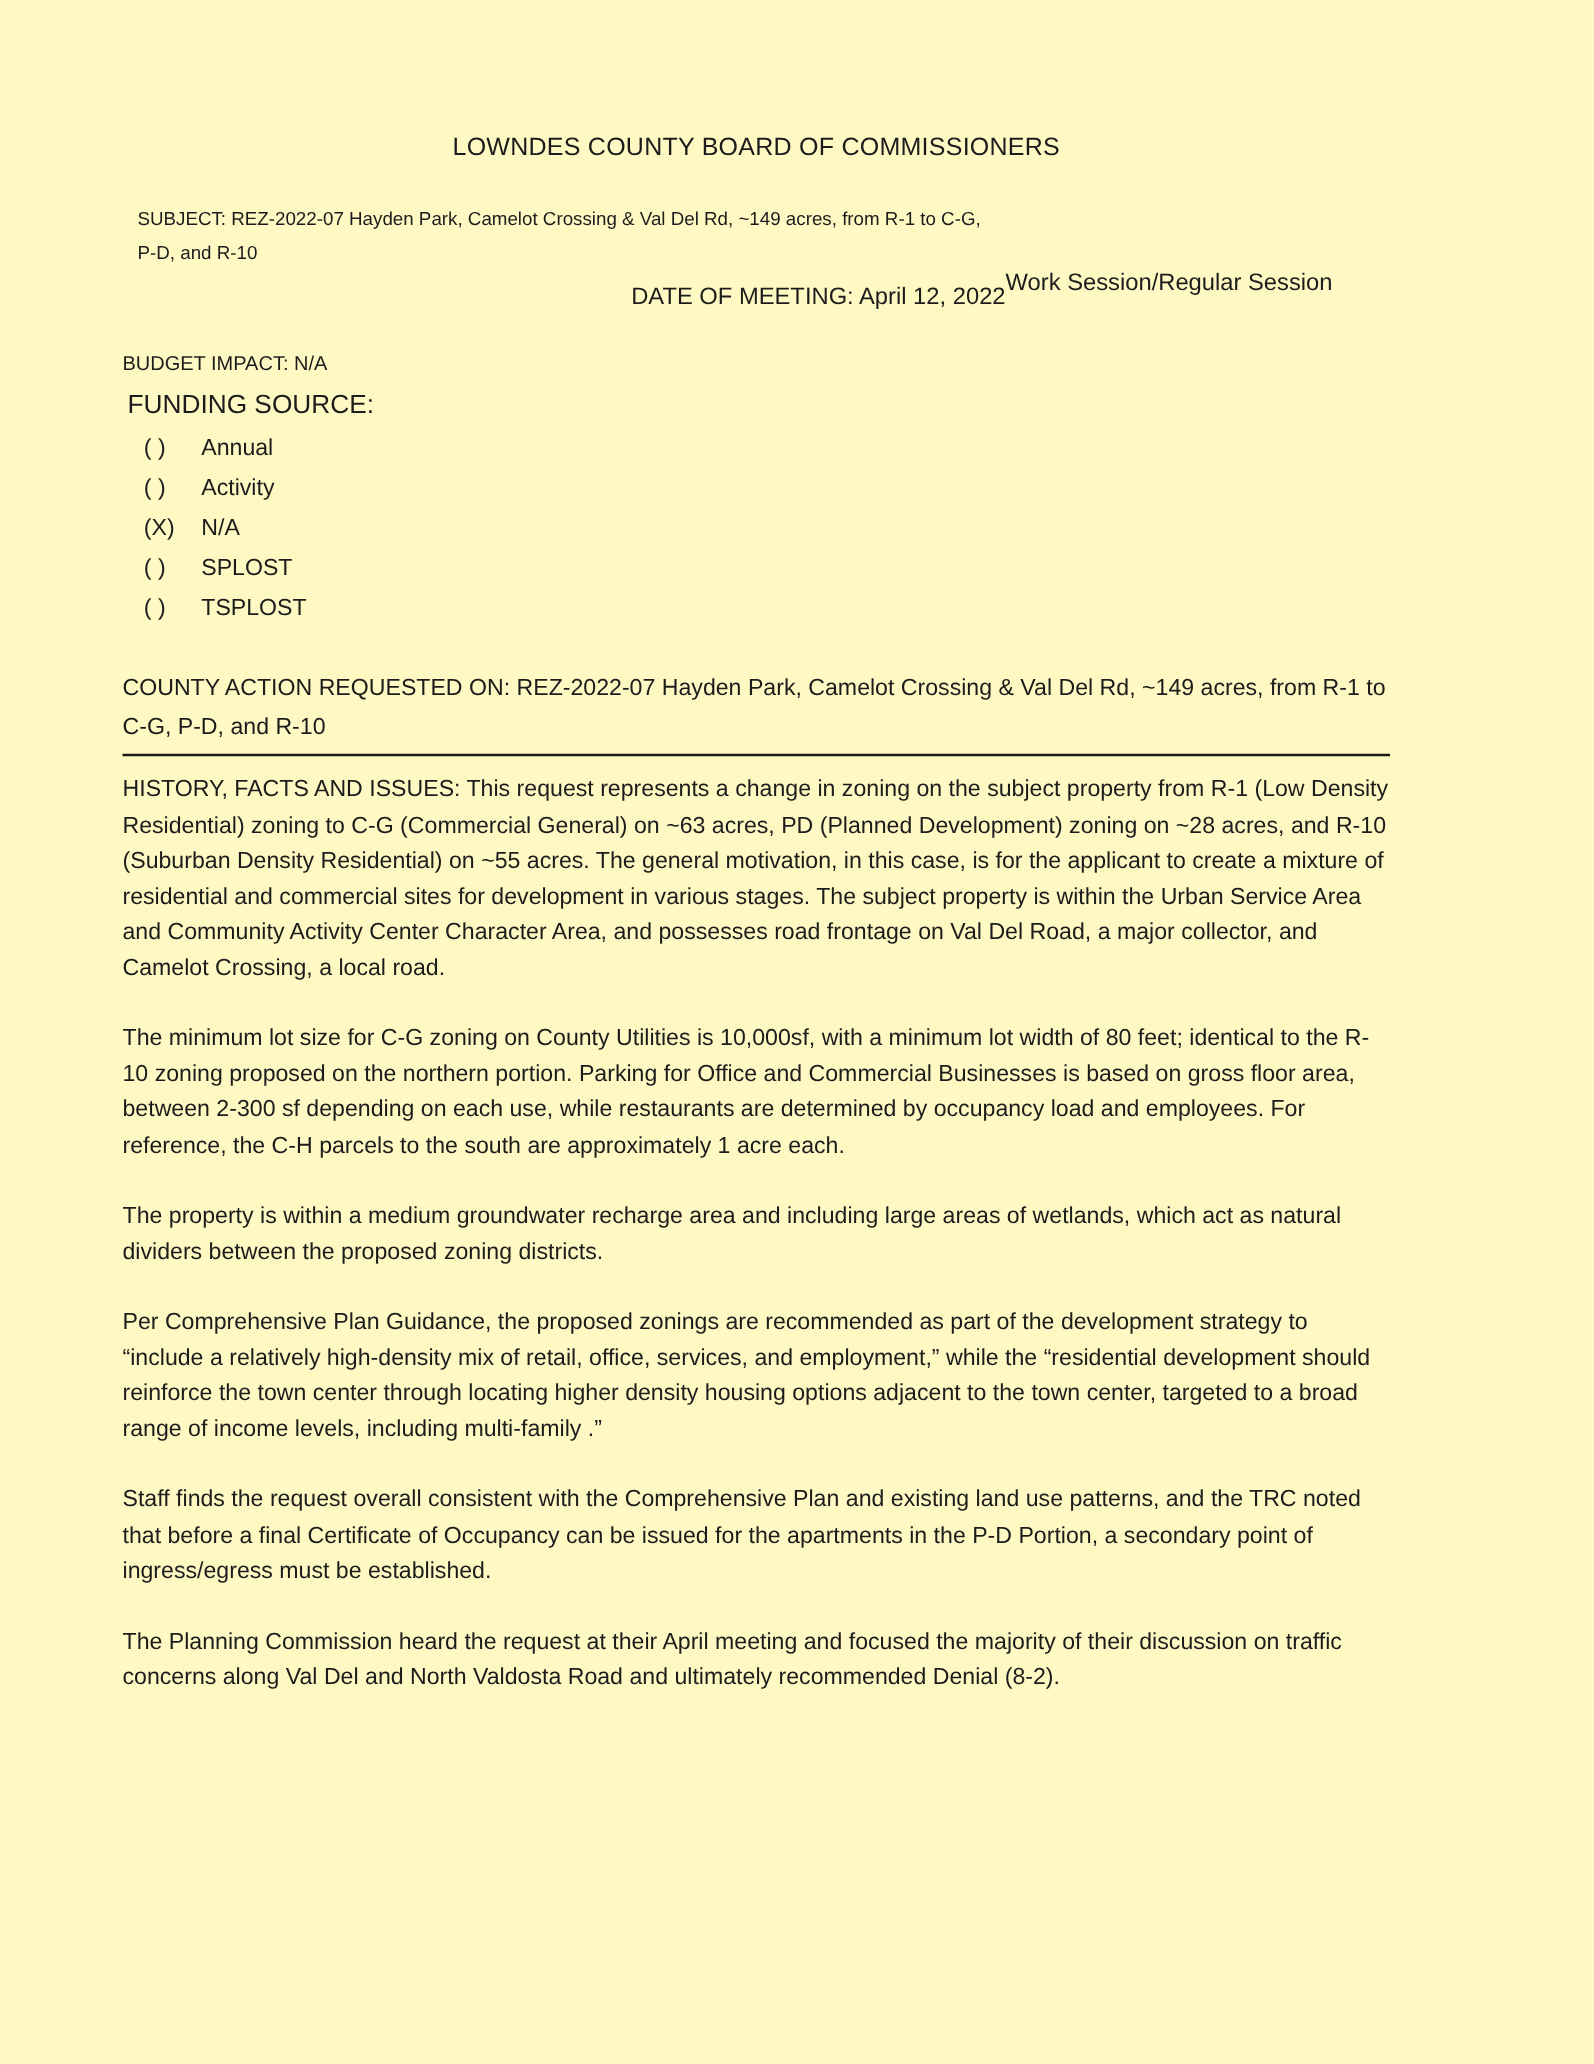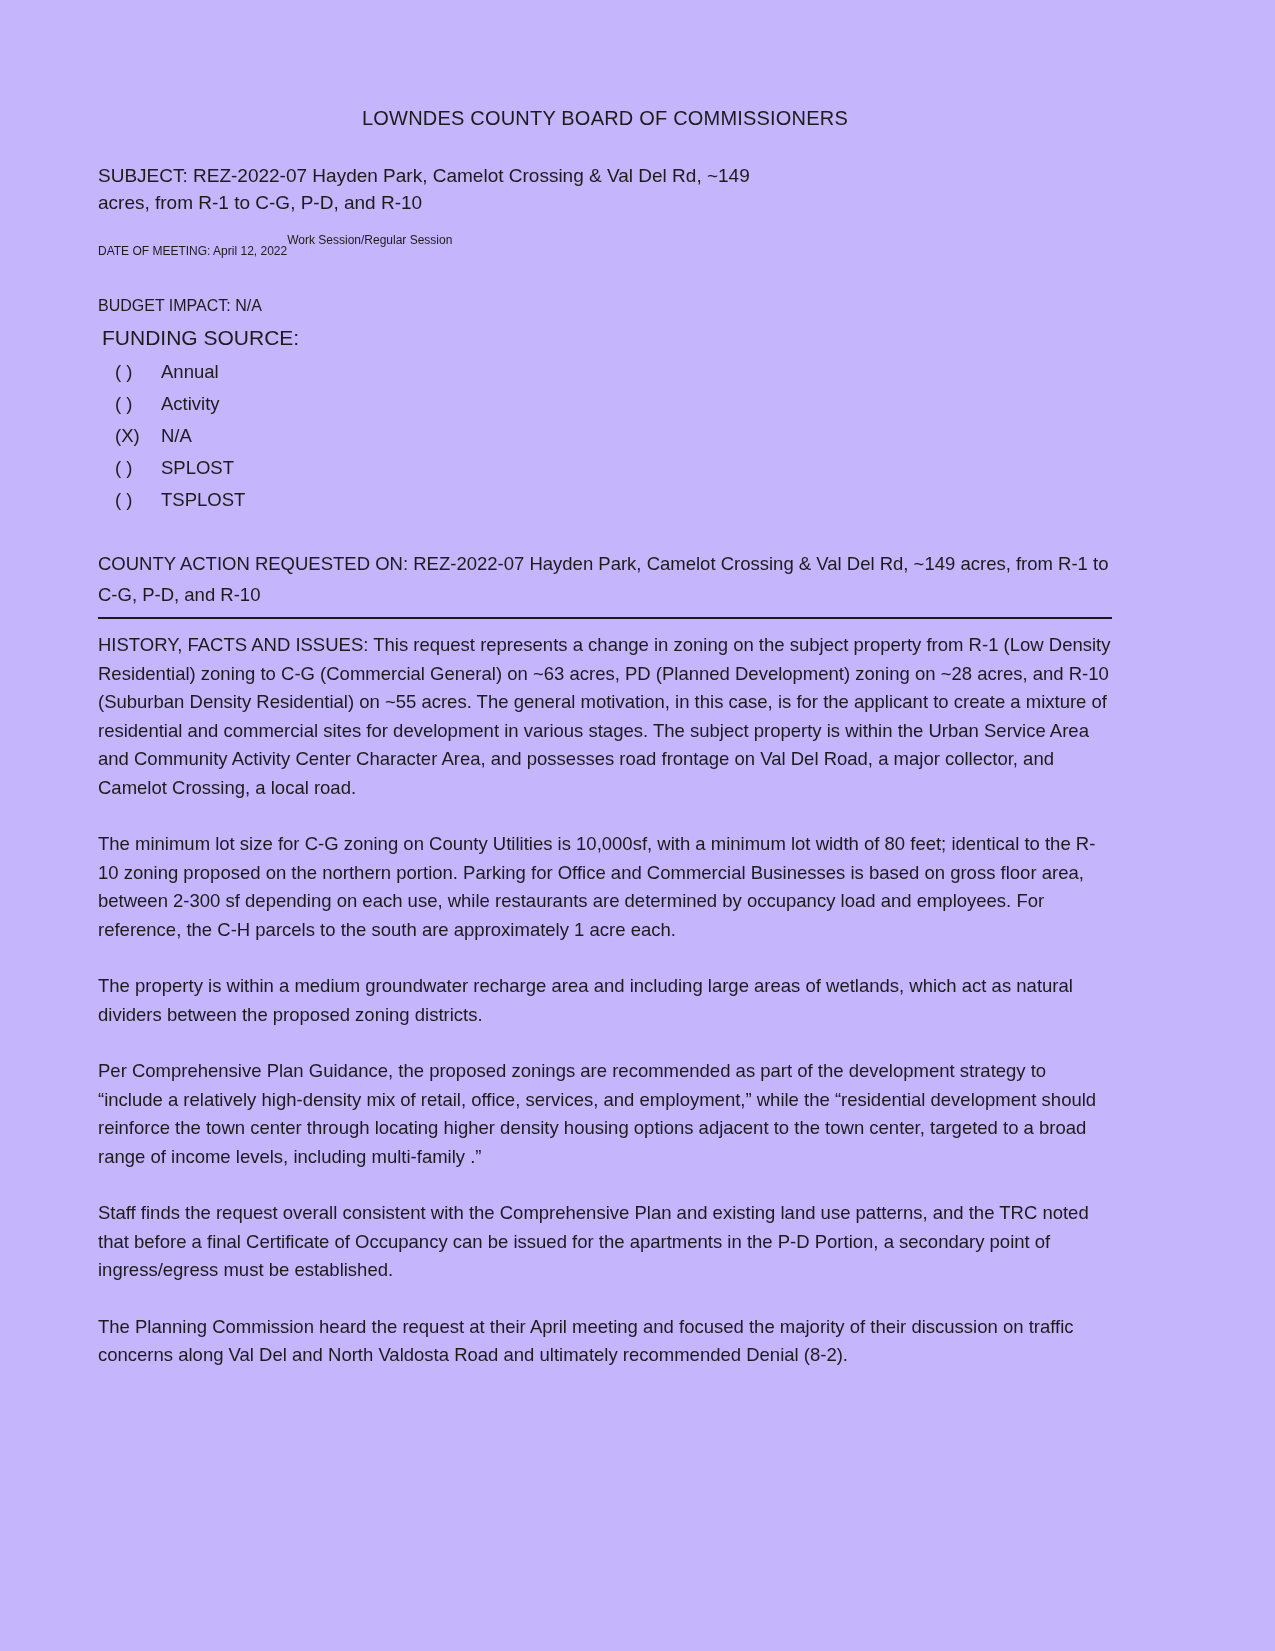--- a/index.html
+++ b/index.html
@@ -5,45 +5,45 @@
   html, body {
     margin: 0;
     padding: 0;
     background: #e9e9e9;
   }
   .page {
     position: relative;
     width: 1275px;
     height: 1651px;
     margin: 0 auto;
-    background: #c4b5fd;
+    background: #fef9c3;
     color: #1c1c1c;
     font-family: "Liberation Sans", sans-serif;
     box-sizing: border-box;
     padding: 102px 163px 0 98px;
     overflow: hidden;
   }
   .title-block {
     text-align: center;
     font-size: 20px;
     line-height: 33px;
     letter-spacing: 0.2px;
   }
   .subject {
-    margin: 27px 0 0 0;
+    margin: 27px 0 0 12px;
     max-width: 680px;
-    font-size: 19px;
+    font-size: 15px;
     line-height: 27px;
   }
   .date-row {
-    margin-top: 22px;
+    margin-top: 8px;
     display: flex;
-    justify-content: flex-start;
+    justify-content: flex-end;
     align-items: baseline;
-    font-size: 12px;
+    font-size: 19px;
     line-height: 27px;
   }
   .date-row .session {
     position: relative;
     top: -11px;
     padding-right: 46px;
   }
   .budget {
     margin: 25px 0 0 0;
     font-size: 16px;

